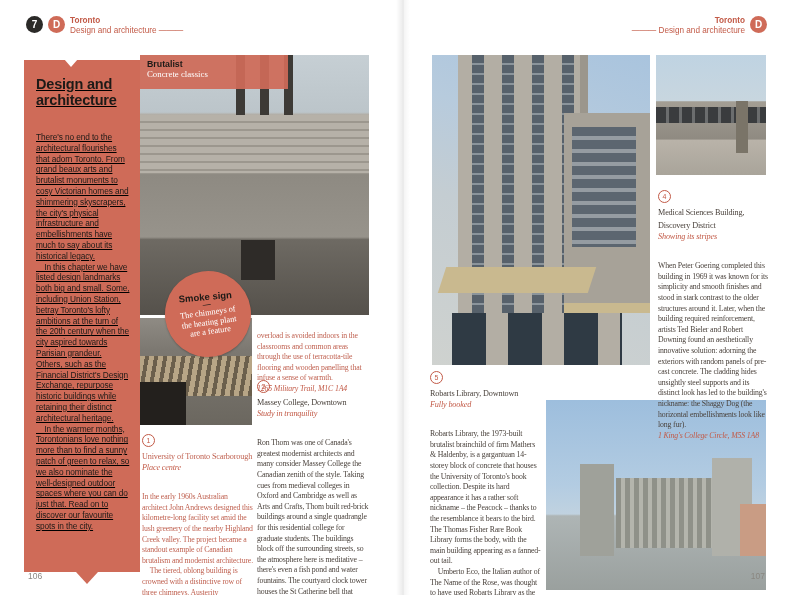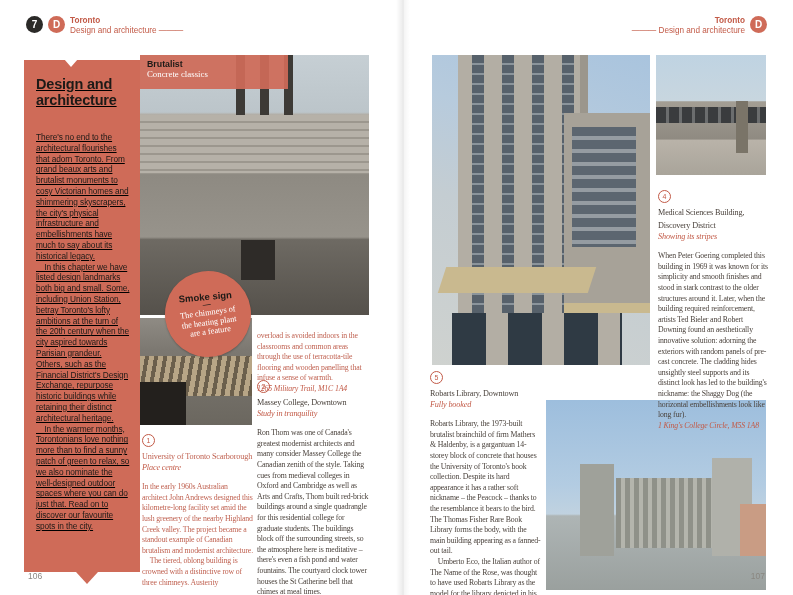--- a/index.html
+++ b/index.html
@@ -76,21 +76,21 @@
   .smoke-badge .bt{font-size:9.5px;font-weight:bold;color:#1d1a17;transform:rotate(3deg);}
   .smoke-badge .bd{font-size:8px;color:#1d1a17;line-height:6px;}
   .smoke-badge .bx{font-size:8.3px;line-height:9.5px;color:#ffffff;width:66px;font-family:"Liberation Serif",serif;}
   
   .article{position:absolute;font-family:"Liberation Serif",serif;color:#4a423c;}
   .num-circle{display:inline-flex;width:11px;height:11px;border-radius:50%;border:1px solid #c25a47;
     color:#c25a47;font-size:7px;align-items:center;justify-content:center;font-family:"Liberation Sans",sans-serif;
     margin-bottom:3px;}
   .cap-title{font-size:8.2px;line-height:13px;color:#4a423c;letter-spacing:-0.15px;}
   .cap-sub{font-size:8.2px;line-height:10.2px;color:#c25a47;font-style:italic;letter-spacing:-0.15px;}
-  .col-body{margin-top:9px;font-size:7.8px;line-height:10.6px;letter-spacing:-0.15px;white-space:pre-line;}
+  .col-body{margin-top:19px;font-size:7.8px;line-height:10.6px;letter-spacing:-0.15px;white-space:pre-line;}
   .red-text{color:#bf5f4e;}
   .addr{font-size:7.8px;line-height:10.6px;font-style:italic;color:#c25a47;letter-spacing:-0.15px;}
 </style>
 </head>
 <body>
 
 <div id="spread">
 
   <div class="hdr hdr-left">
     <span class="circle-badge badge-black">7</span>

